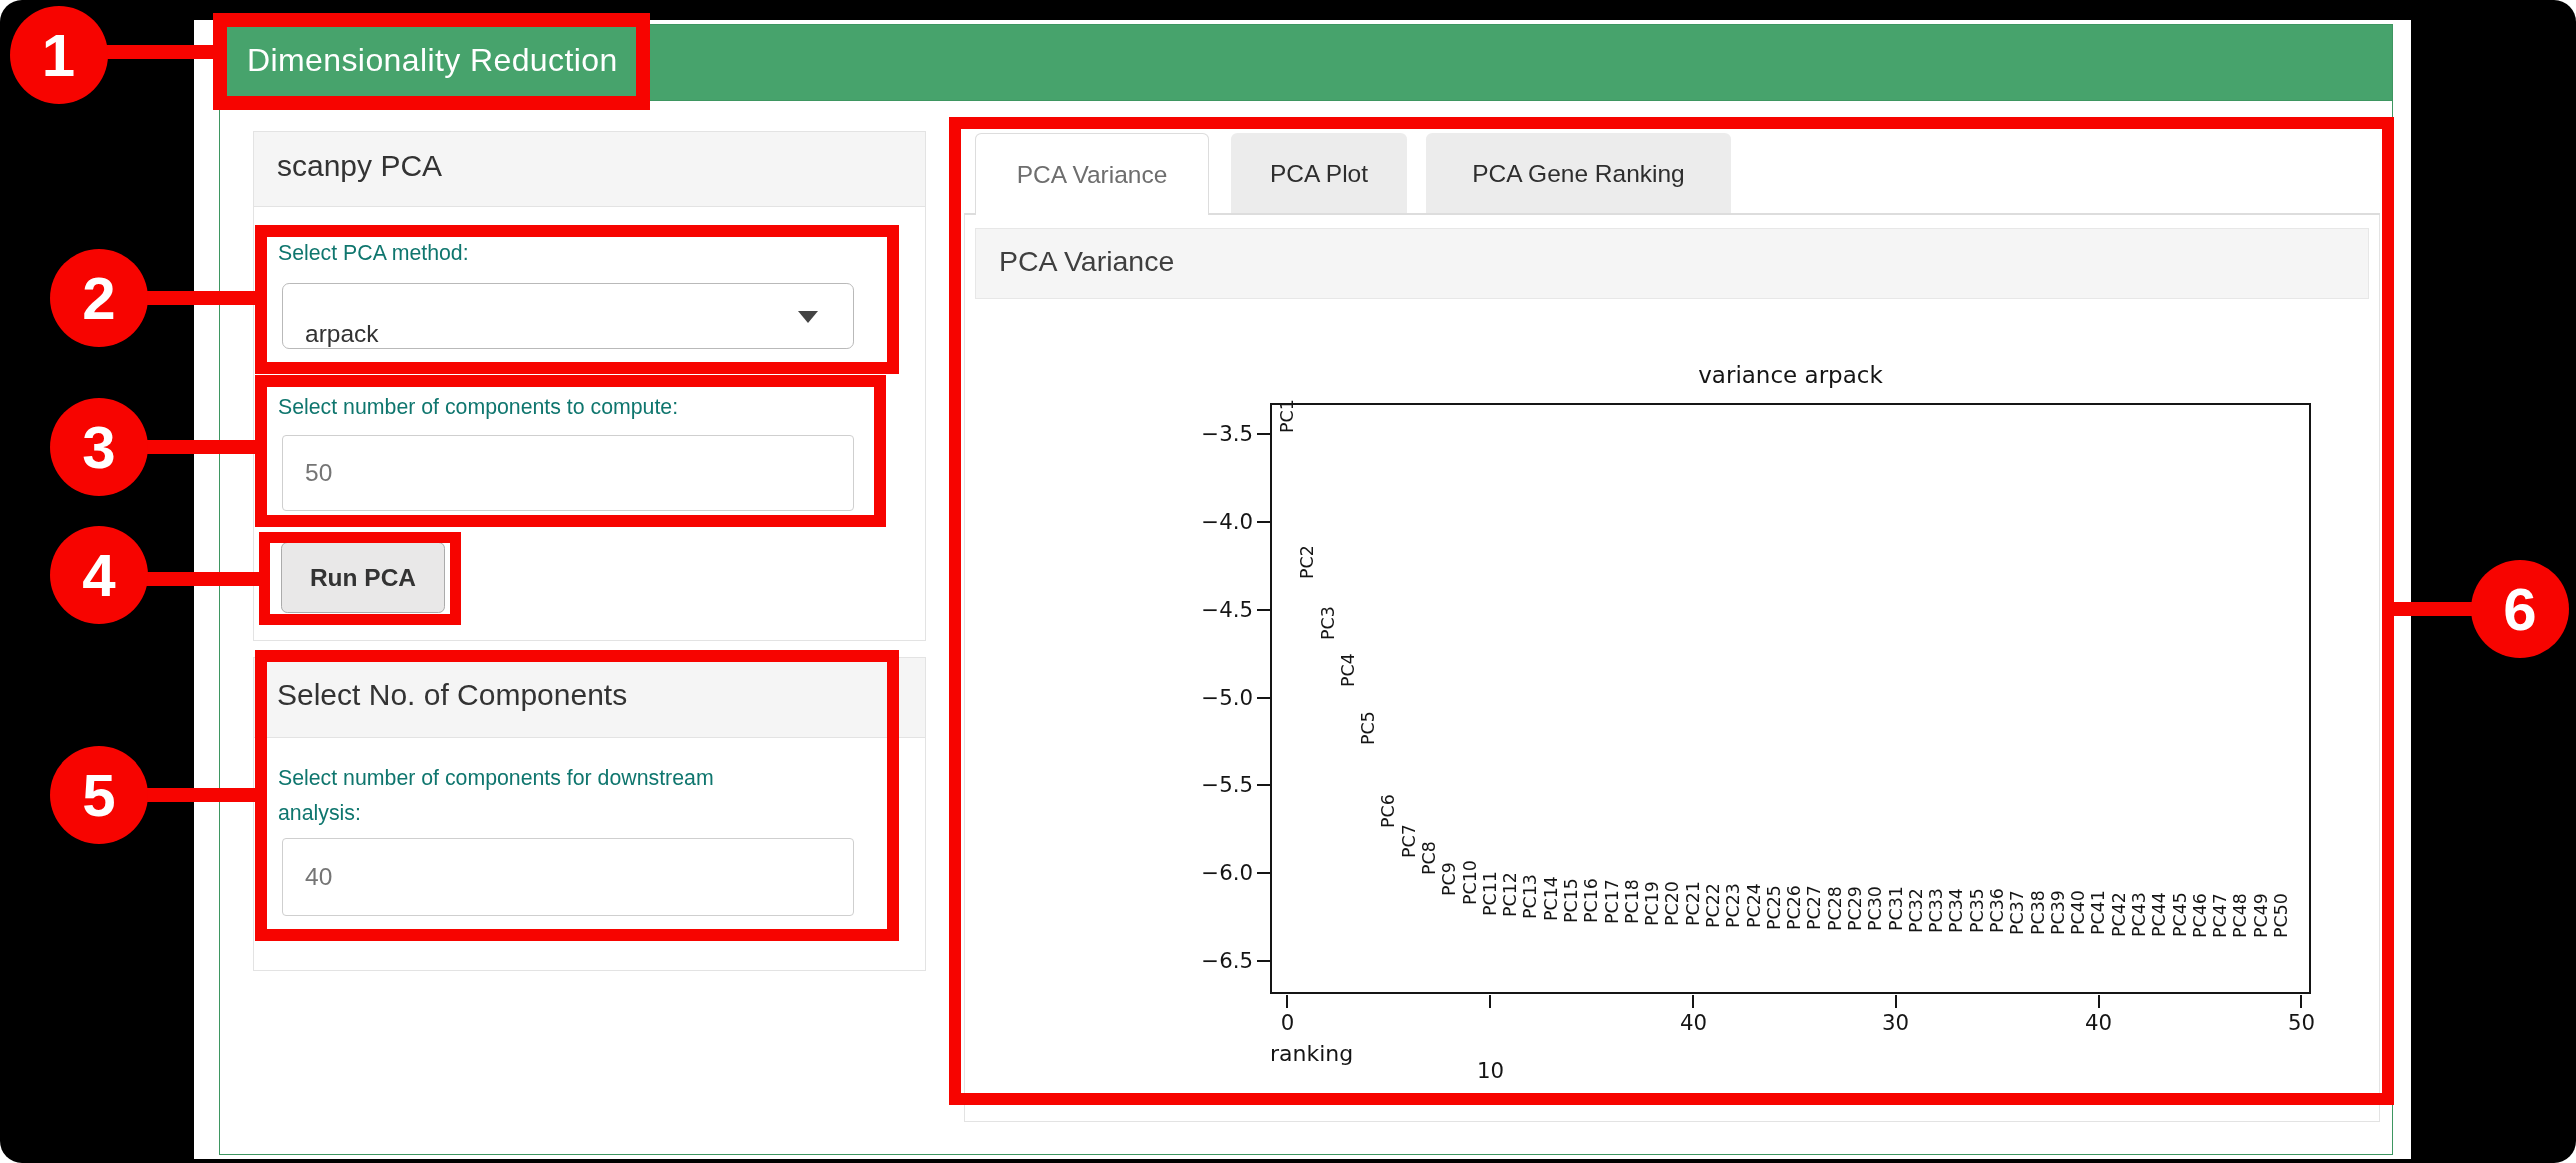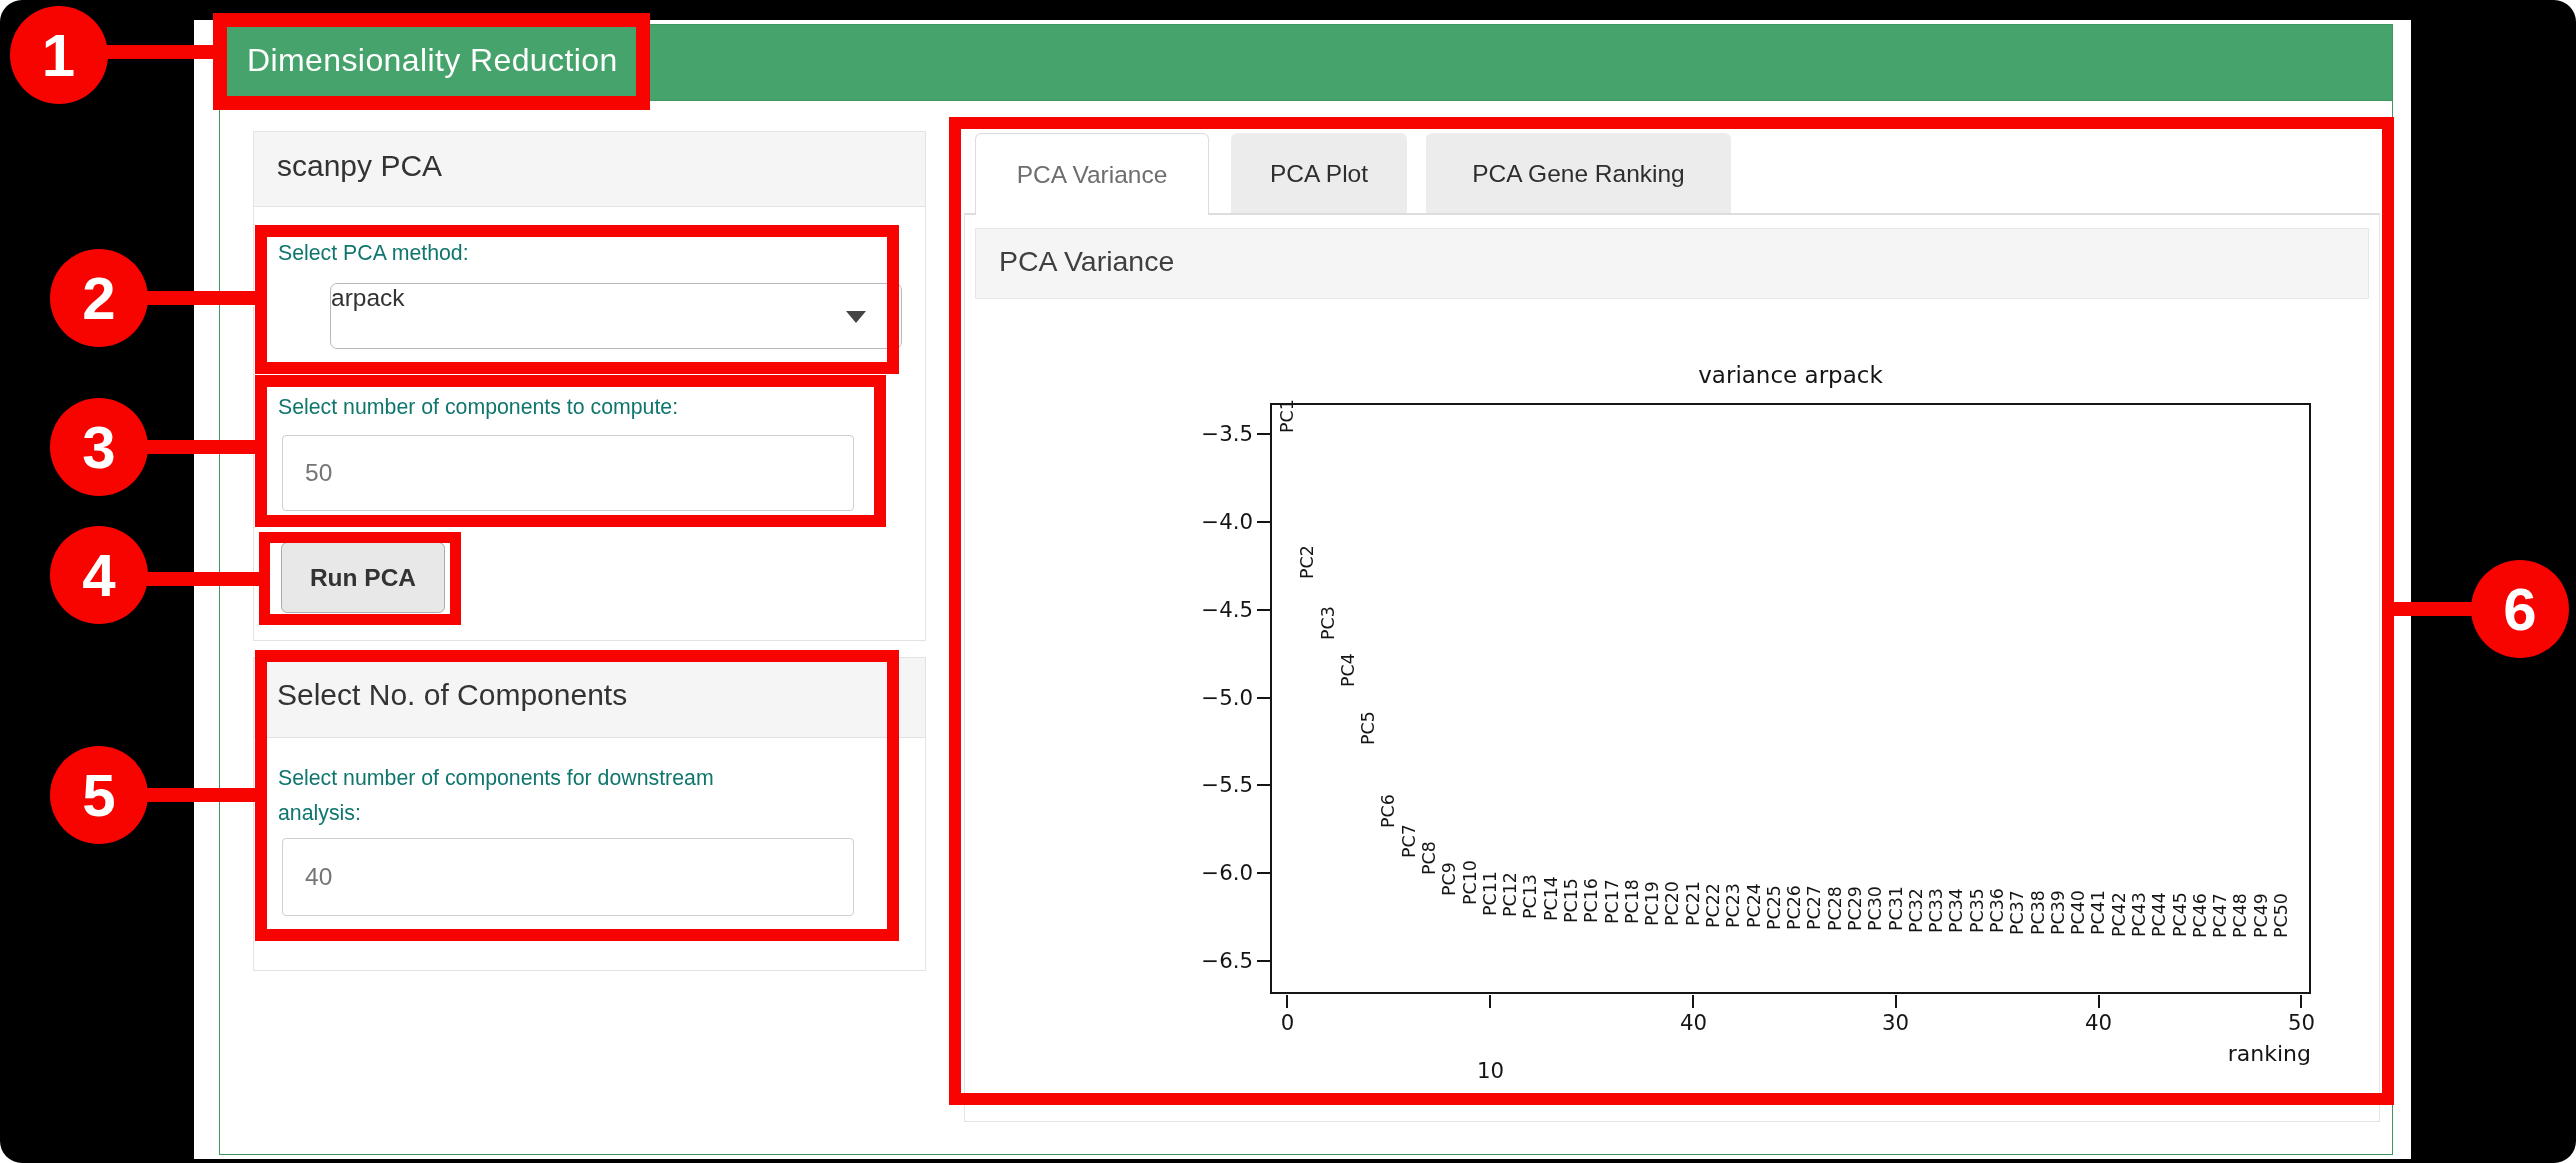--- a/index.html
+++ b/index.html
@@ -19,21 +19,21 @@
   #banner{position:absolute;left:219px;top:24px;width:2174px;height:77px;background:var(--green);border:1.6px solid var(--green-border);}
   #banner-title{position:absolute;left:247px;top:42px;font-size:32px;color:#fff;letter-spacing:0.4px;}
 
   .card{position:absolute;background:#fff;border:1.6px solid var(--card-border);}
   .card-header{position:absolute;background:var(--header-bg);border:1.6px solid var(--card-border);}
   .card-title{position:absolute;font-size:30px;color:var(--ink);}
   .field-label{position:absolute;font-size:21.3px;color:#0f766e;}
   .text-input{position:absolute;background:#fff;border:1.6px solid #cfcfcf;border-radius:4px;
     font-size:24.5px;color:#757575;padding-left:22px;display:flex;align-items:center;}
   .selectbox{position:absolute;background:#fff;border:1.6px solid #b9b9b9;border-radius:7.1px;
-    font-size:24.5px;color:#333;display:flex;align-items:flex-start;margin-left:48px;}
+    font-size:24.5px;color:#333;padding-left:22px;display:flex;align-items:flex-end;}
   .caret{position:absolute;right:35px;top:50%;margin-top:-4.7px;width:0;height:0;
     border-left:10.3px solid transparent;border-right:10.3px solid transparent;border-top:12.7px solid #444;}
   .btn{position:absolute;background:#e9e8e8;border:1.6px solid #ababab;border-radius:6.3px;
     font-size:24.5px;color:#333;display:flex;align-items:center;justify-content:center;font-weight:bold;}
 
   .tab{position:absolute;top:133px;height:82px;display:flex;align-items:center;justify-content:center;
     font-size:24.5px;border-radius:6.3px 6.3px 0 0;}
   .tab.active{background:#fff;border:1.6px solid #ddd;border-bottom:none;color:#6e6e6e;z-index:3;}
   .tab.inactive{background:#ececec;color:#2e2e2e;}
   #tabline{position:absolute;left:964px;top:213px;width:1416px;height:1.6px;background:#ddd;z-index:2;}
@@ -41,21 +41,21 @@
   #panel-header{position:absolute;left:975px;top:228px;width:1394px;height:71px;background:var(--header-bg);border:1.6px solid #e7e7e7;}
   #panel-title{position:absolute;left:999px;top:245px;font-size:28.5px;color:#3f3f3f;}
 
   
   #plot *{font-family:"DejaVu Sans",sans-serif;color:#151515;}
   .plot-box{position:absolute;border:2.4px solid #151515;}
   .ytickmark,.xtickmark{position:absolute;background:#151515;}
   .yticklabel{position:absolute;width:111px;text-align:right;font-size:21.3px;}
   .xticklabel{position:absolute;width:95px;text-align:center;font-size:21.3px;}
   .plot-title{position:absolute;text-align:center;font-size:23px;}
-  .plot-xlabel{position:absolute;text-align:right;font-size:22px;}
+  .plot-xlabel{position:absolute;text-align:left;font-size:22px;}
   .pc{position:absolute;font-size:17.4px;white-space:nowrap;transform-origin:0 0;transform:rotate(-90deg);line-height:20.6px;}
 
   
   .red-box{position:absolute;border:12.7px solid var(--red);z-index:10;}
   .red-line{position:absolute;height:14.2px;background:var(--red);z-index:10;}
   .red-circle{position:absolute;width:98px;height:98px;border-radius:50%;background:var(--red);z-index:11;
     display:flex;align-items:center;justify-content:center;color:#fff;font-size:60px;font-weight:bold;}
 </style>
 </head>
 <body>

